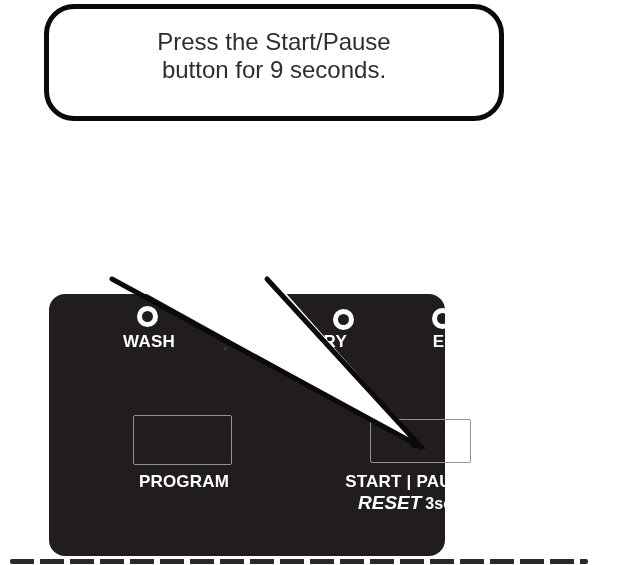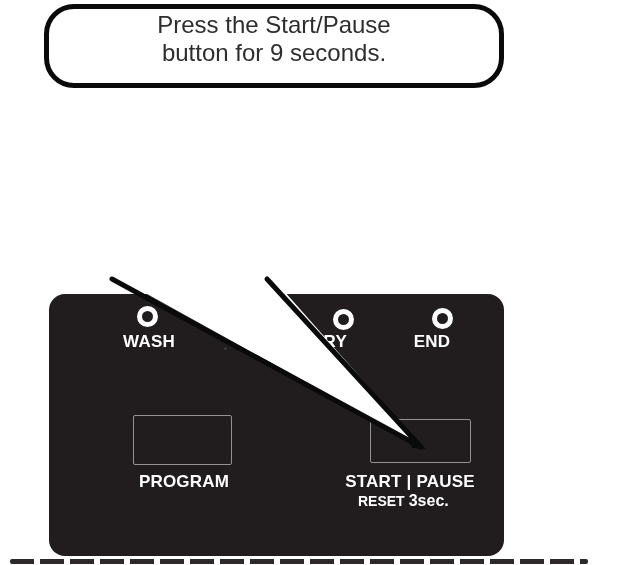--- a/index.html
+++ b/index.html
@@ -6,57 +6,57 @@
   .canvas{
     position:relative;width:631px;height:565px;background:#ffffff;overflow:hidden;
     font-family:"Liberation Sans","DejaVu Sans",sans-serif;
   }
   
   .bubble{
     position:absolute;background:#ffffff;border:5px solid #0a0a0a;
     display:flex;flex-direction:column;align-items:center;justify-content:center;
     text-align:center;color:#2e2e2e;box-sizing:border-box;z-index:2;
   }
-  .bubble-1{left:44px;top:4px;width:460px;height:84px;border-radius:30px;padding-bottom:14px;z-index:2;}
+  .bubble-1{left:44px;top:4px;width:460px;height:117px;border-radius:30px;padding-bottom:14px;z-index:2;}
   .bubble-2{left:14px;top:117px;width:585px;height:166px;border-radius:32px;padding-bottom:20px;z-index:3;}
   .bubble-line{font-size:24px;line-height:28px;white-space:nowrap;}
   
   .tail-svg{position:absolute;left:0;top:0;width:631px;height:565px;z-index:4;pointer-events:none;}
   
   .panel{
-    position:absolute;left:49px;top:294px;width:455px;height:262px;
+    position:absolute;left:49px;top:294px;width:396px;height:262px;
     background:#211d1e;border-radius:16px;z-index:1;
   }
   .light{
     position:absolute;width:21px;height:21px;box-sizing:border-box;
     border:5px solid #ffffff;border-radius:50%;background:transparent;
   }
   .light-wash{left:88px;top:12px;}
   .light-dry{left:284px;top:15px;}
   .light-end{left:383px;top:14px;}
   .panel-label{
     position:absolute;color:#ffffff;font-weight:bold;font-size:17px;line-height:16px;
     transform:translateX(-50%);white-space:nowrap;letter-spacing:0.2px;
   }
   .lbl-wash{left:100px;top:40px;}
   .lbl-dry{left:280px;top:40px;}
-  .lbl-end{left:383px;top:40px;}
+  .lbl-end{left:402px;top:40px;}
   .btn-outline{
     position:absolute;box-sizing:border-box;border:1.5px solid #929292;
     border-radius:2px;background:transparent;
   }
   .btn-program{left:84px;top:121px;width:99px;height:50px;}
   .btn-start{left:321px;top:125px;width:101px;height:44px;}
   .lbl-program{left:135px;top:180px;}
   .lbl-start{left:361px;top:180px;}
   .reset-row{
     position:absolute;left:309px;top:198px;color:#ffffff;font-weight:bold;
     white-space:nowrap;
   }
-  .reset-main{font-size:14px;}
+  .reset-main{font-size:19px;font-style:italic;}
   .reset-small{font-size:16px;margin-left:4px;}
   
   .scan-dashes{
     position:absolute;left:10px;top:559px;width:578px;height:5px;z-index:0;
     background:repeating-linear-gradient(90deg,#2d292a 0 24px,transparent 24px 30px);
     border-radius:2px;
   }
   .speck{position:absolute;left:224px;top:347px;width:3px;height:3px;background:#3a3a3a;border-radius:50%;z-index:5;}
 </style>
 </head>

